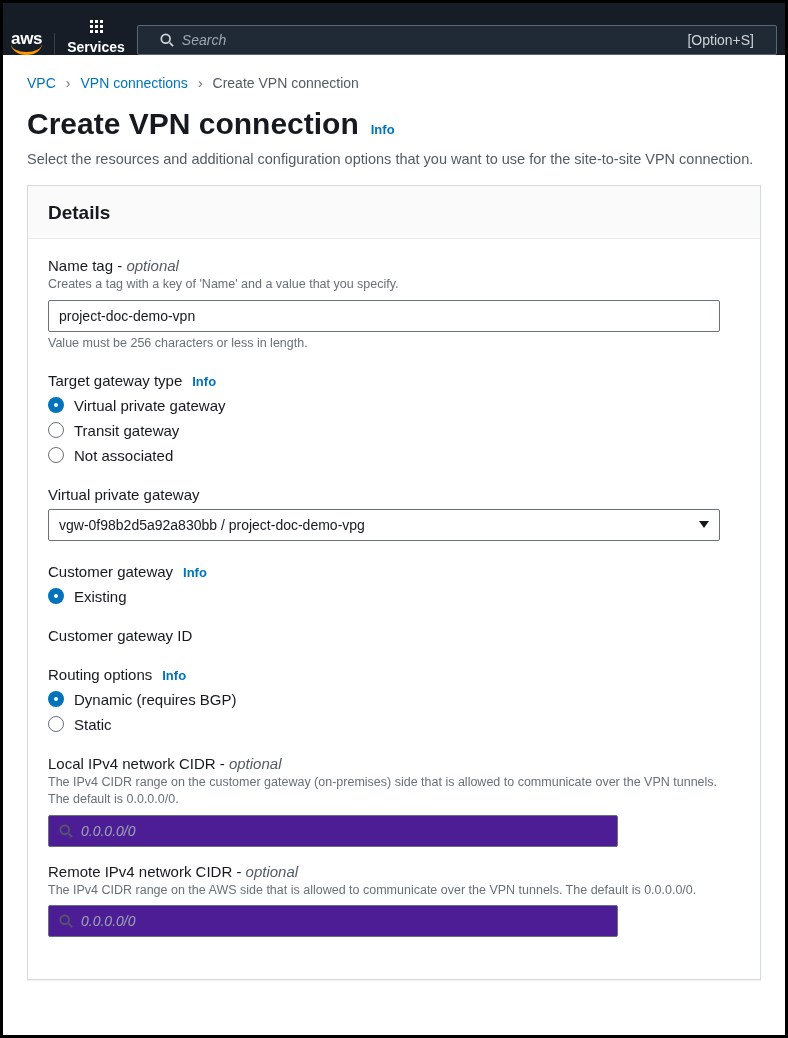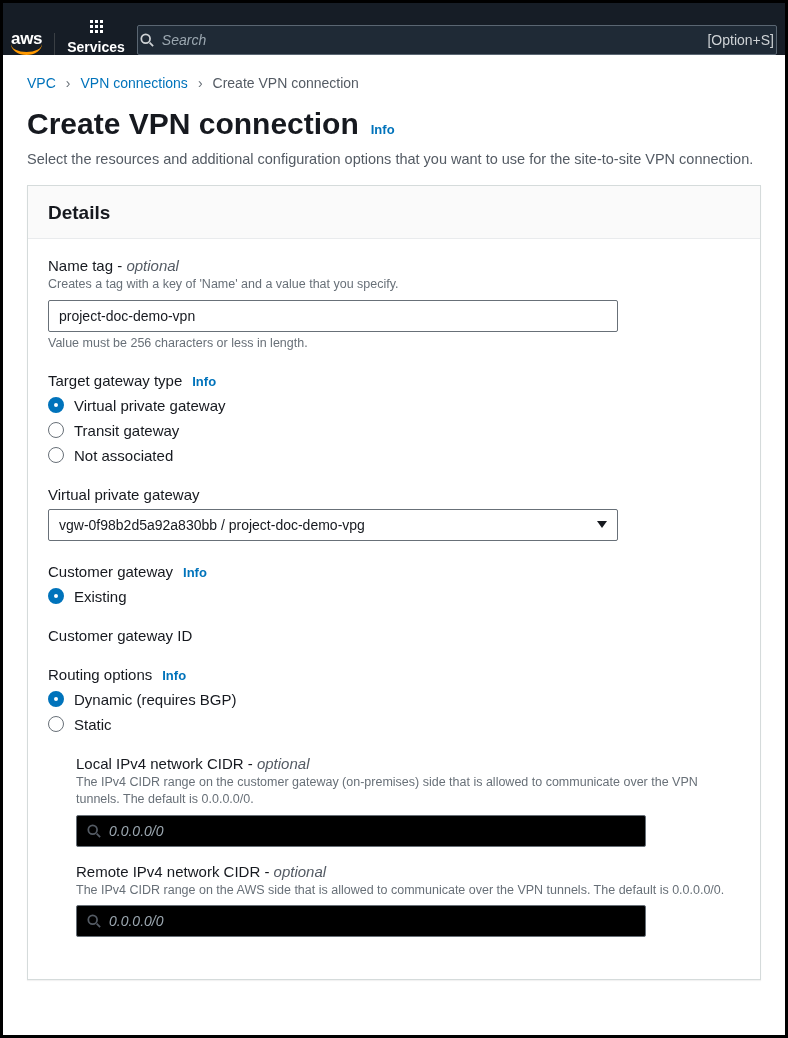--- a/index.html
+++ b/index.html
@@ -48,21 +48,21 @@
     grid-template-rows: repeat(3,3px); gap: 2px;
   }
   .services .grid-icon span { background:#fff; width:3px; height:3px; }
   .search-wrap {
     display: flex; align-items: center;
     background: #1f2a36;
     border: 1px solid #5a6672;
     border-radius: 2px;
     flex: 1;
     height: 30px;
-    padding: 0 2px;
+    padding: 0 22px;
     color: #aab7b8;
     justify-content: space-between;
   }
   .search-left { display:flex; align-items:center; gap:8px; }
   .search-wrap svg { width:14px; height:14px; }
   .search-placeholder { font-style: italic; color:#9ba7b0; font-size:14px; }
   .search-hint { font-size:14px; color:#cfd3d6; }
   
   .crumbs {
     display:flex; align-items:center; gap:10px;
@@ -102,21 +102,21 @@
   }
   .field { margin-bottom: 22px; }
   .flabel {
     font-size: 15px; font-weight: 500; color:#16191f;
     margin-bottom: 2px;
   }
   .flabel .opt { font-style: italic; color:#545b64; font-weight: 400; }
   .fdesc { font-size: 12.5px; color:#687078; margin-bottom: 6px; line-height:1.4; }
   .hint { font-size: 12.5px; color:#687078; margin-top: 4px; }
   .textbox, .selectbox {
-    width: 570px; max-width:100%;
+    width: 672px; max-width:100%;
     border:1px solid #687078;
     border-radius:2px;
     background:#fff;
     font-size:14px;
     padding: 7px 10px;
     color:#16191f;
   }
   .selectbox {
     display:flex; justify-content:space-between; align-items:center;
   }
@@ -134,28 +134,28 @@
     width:16px; height:16px; border-radius:50%;
     border:1px solid #687078;
     display:flex; align-items:center; justify-content:center;
     background:#fff;
   }
   .radio.sel .r-dot { border:6px solid #0073bb; width:16px; height:16px; }
   .search-input {
     width: 570px; max-width:100%;
     border:1px solid #687078;
     border-radius:2px;
-    background:#000000;
+    background:#4c1d95;
     display:flex; align-items:center; gap:8px;
     padding: 7px 10px;
   }
   .search-input svg { width:14px; height:14px; }
   .search-input .ph { font-style:italic; color:#9ba7b0; font-size:14px; }
   
-  .field-tight { margin-bottom: 16px; margin-left: 28px; }
+  .field-tight { margin-bottom: 16px; }
 </style>
 </head>
 <body>
 
 <div class="topnav">
   <div class="aws-logo">aws</div>
   <div class="nav-divider"></div>
   <div class="services">
     <span class="grid-icon">
       <span></span>

